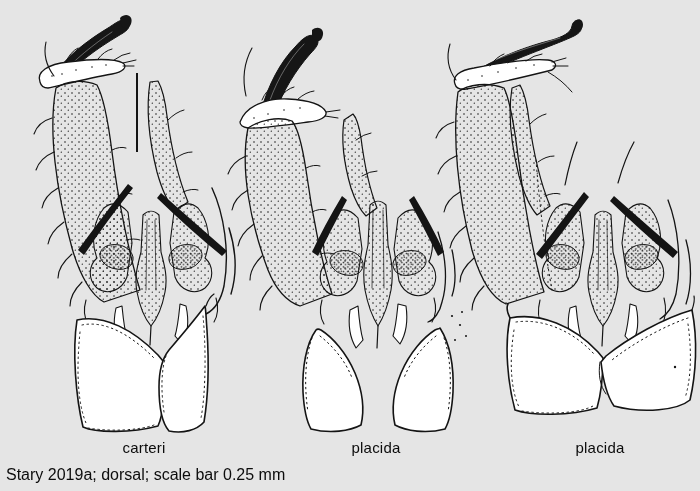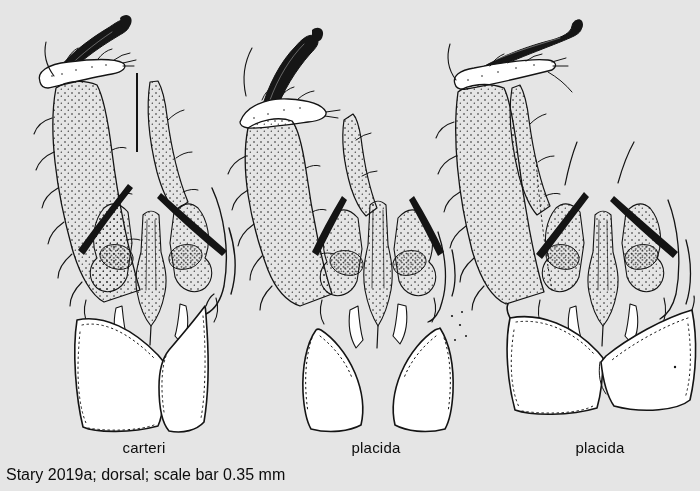--- a/index.html
+++ b/index.html
@@ -216,15 +216,15 @@
       <path d="M600,362 C598,374 600,386 606,394" fill="none" stroke="#141414" stroke-width="1"></path>
       <circle cx="675" cy="367" r="1.2" fill="#141414"></circle>
     </g>
   </g>
 </svg>
 
   <div class="species-label lbl-carteri">carteri</div>
   <div class="species-label lbl-placida">placida</div>
   <div class="species-label lbl-alaskana">placida</div>
 
-  <div class="figure-caption">Stary 2019a; dorsal; scale bar 0.35 mm</div>
+  <div class="figure-caption">Stary 2019a; dorsal; scale bar 0.25 mm</div>
 
 </div>
 
 </body></html>

